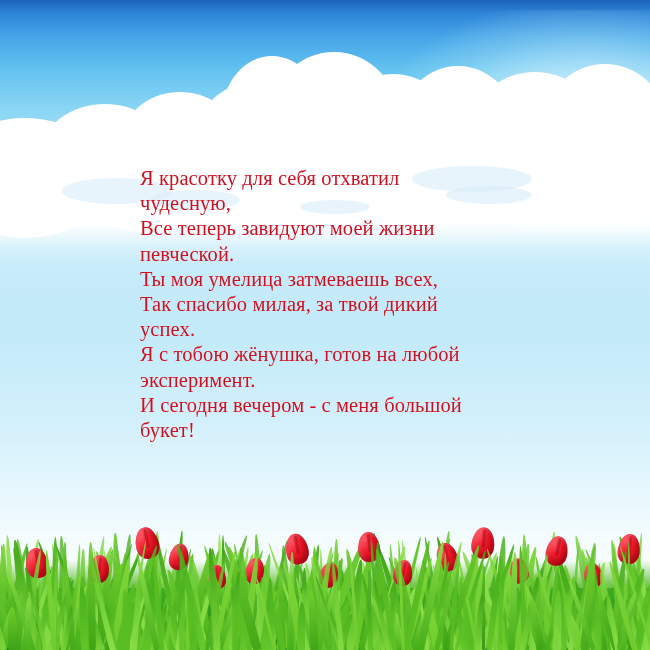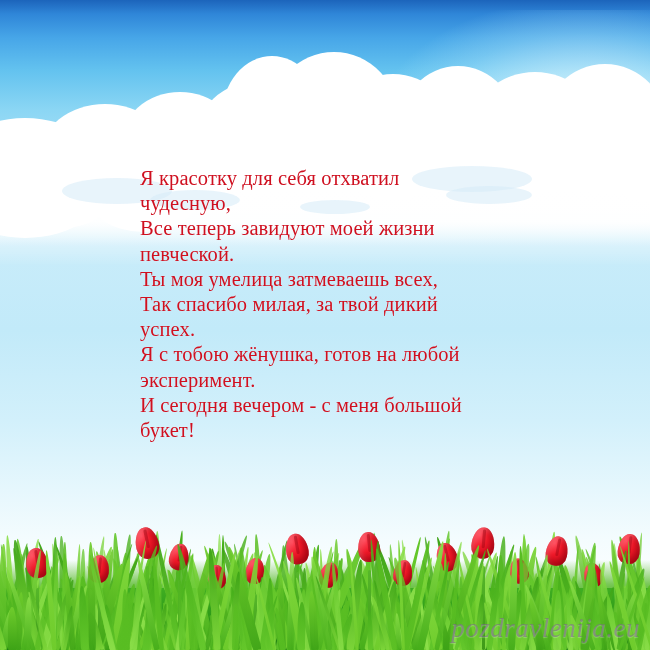--- a/index.html
+++ b/index.html
@@ -903,15 +903,14 @@
       <div class="blade" style="left: 311.2px; width: 8.1px; height: 59.3px; background: linear-gradient(to top, rgb(61, 163, 22), rgb(111, 204, 44)); transform: rotate(-3.5deg); opacity: 0.94;"></div>
       <div class="blade" style="left: 214.1px; width: 6.6px; height: 102.3px; background: linear-gradient(to top, rgb(126, 214, 58), rgb(61, 163, 22)); transform: rotate(-4.1deg); opacity: 0.97;"></div>
       <div class="blade" style="left: 232px; width: 5.5px; height: 45.9px; background: linear-gradient(to top, rgb(88, 189, 34), rgb(88, 189, 34)); transform: rotate(1.1deg); opacity: 0.88;"></div>
       <div class="blade" style="left: 649.5px; width: 3.3px; height: 96.1px; background: linear-gradient(to top, rgb(138, 222, 72), rgb(98, 198, 42)); transform: rotate(19.5deg); opacity: 0.89;"></div>
       <div class="blade" style="left: 367.8px; width: 5.1px; height: 39.8px; background: linear-gradient(to top, rgb(98, 198, 42), rgb(70, 174, 26)); transform: rotate(-1.4deg); opacity: 0.94;"></div>
       <div class="blade" style="left: 401.5px; width: 3.1px; height: 109.7px; background: linear-gradient(to top, rgb(111, 204, 44), rgb(126, 214, 58)); transform: rotate(-2.5deg); opacity: 0.99;"></div>
       <div class="blade" style="left: 153.9px; width: 6.3px; height: 91.1px; background: linear-gradient(to top, rgb(70, 174, 26), rgb(138, 222, 72)); transform: rotate(-11.6deg); opacity: 0.97;"></div>
       <div class="blade" style="left: 538.8px; width: 6.7px; height: 53px; background: linear-gradient(to top, rgb(61, 163, 22), rgb(111, 204, 44)); transform: rotate(-13.1deg); opacity: 0.84;"></div>
     </div>
 
-  <div class="watermark">pozdravlenija.eu</div>
 
 </div>
 
 </body></html>

